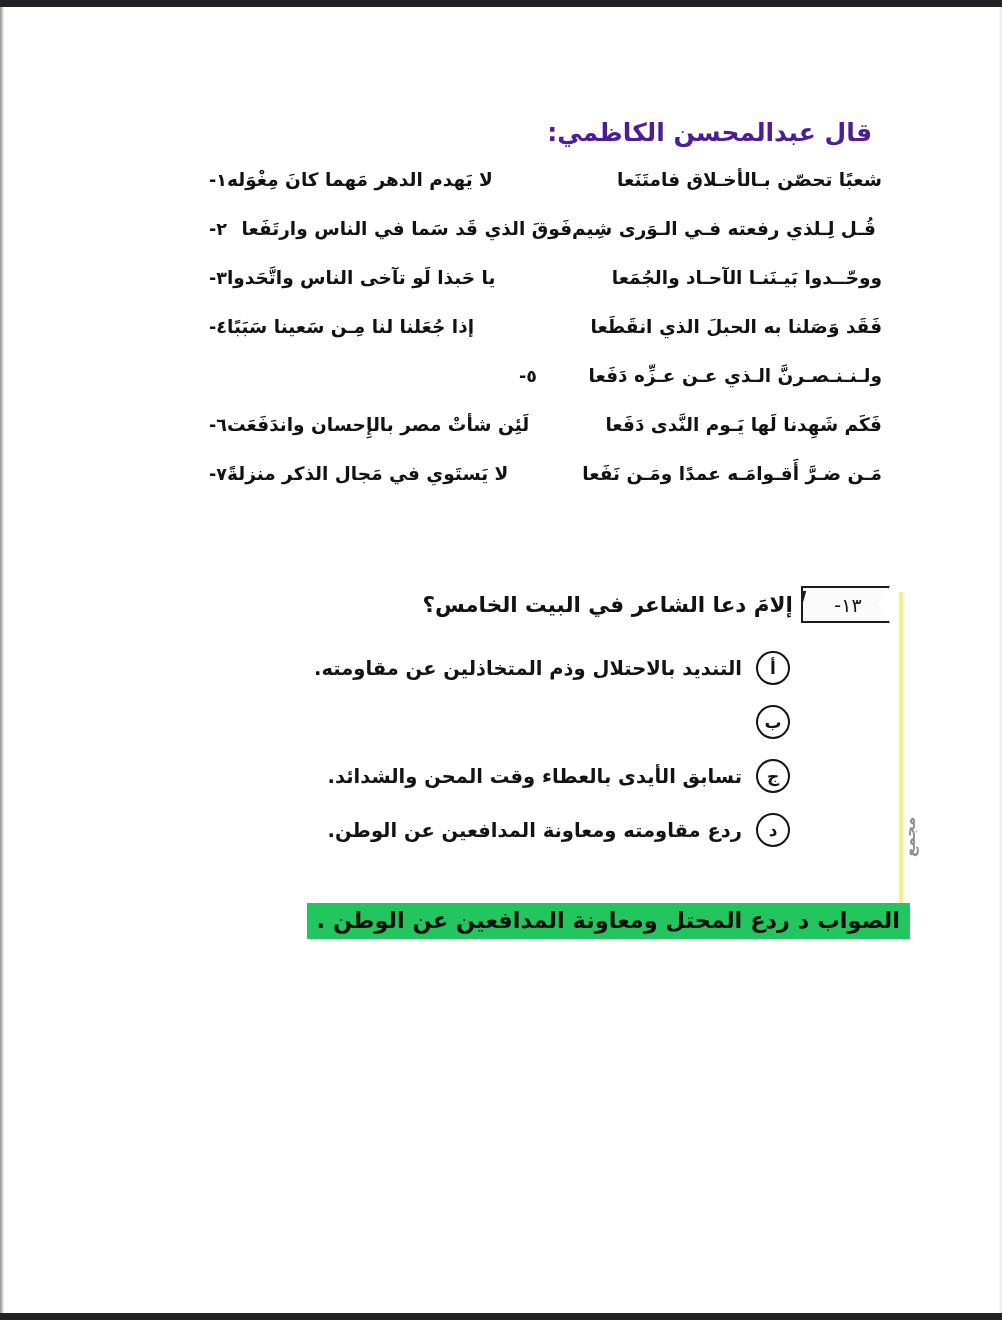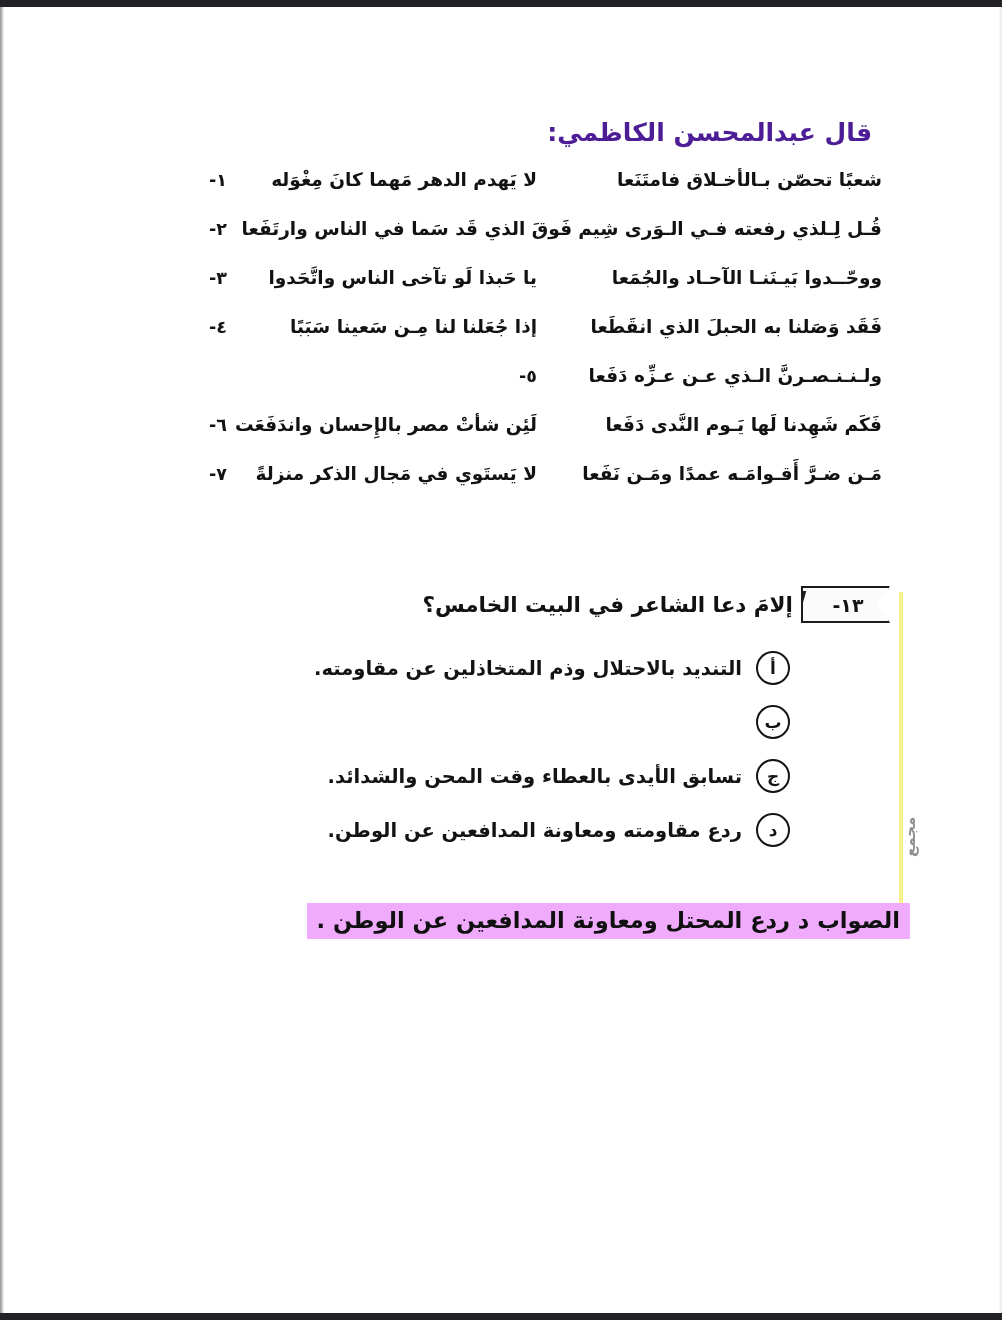--- a/index.html
+++ b/index.html
@@ -84,21 +84,21 @@
   }
   .hemistich {
     font-size: 18.5px;
     font-weight: bold;
     white-space: nowrap;
     color: #121212;
   }
   .hemistich.first {
     flex: 0 0 310px;
     width: 310px;
-    text-align: right;
+    text-align: left;
     letter-spacing: -0.1px;
   }
   .hemistich.second {
     flex: 0 0 345px;
     width: 345px;
     text-align: right;
     letter-spacing: -0.1px;
   }
 
   
@@ -119,21 +119,21 @@
   .q-badge {
     position: relative;
     flex: 0 0 auto;
     display: inline-flex;
     align-items: center;
     justify-content: center;
     min-width: 66px;
     height: 33px;
     padding: 0 7px 0 12px;
     font-size: 19px;
-    font-weight: bold;
+    font-weight: normal;
     color: #131313;
     background: #fbfbfb;
     border: 2.4px solid #1b1b1b;
     border-right: 2.4px solid #1b1b1b;
     clip-path: polygon(0 0, 100% 0, 86% 50%, 100% 100%, 0 100%);
     box-shadow: 3px 3px 0 -1px #2b2b2b;
   }
   .q-badge-tail {
     position: absolute;
     left: -16px;
@@ -219,21 +219,21 @@
 
   
   #answer-line {
     position: absolute;
     top: 903px;
     right: 92px;
     direction: rtl;
   }
   .answer-text {
     display: inline-block;
-    background: #f0abfc;
+    background: #22c55e;
     color: #101010;
     font-size: 22.5px;
     font-weight: bold;
     padding: 4px 10px 6px 10px;
     white-space: nowrap;
     letter-spacing: -0.3px;
   }
 </style>
 </head>
 <body>

